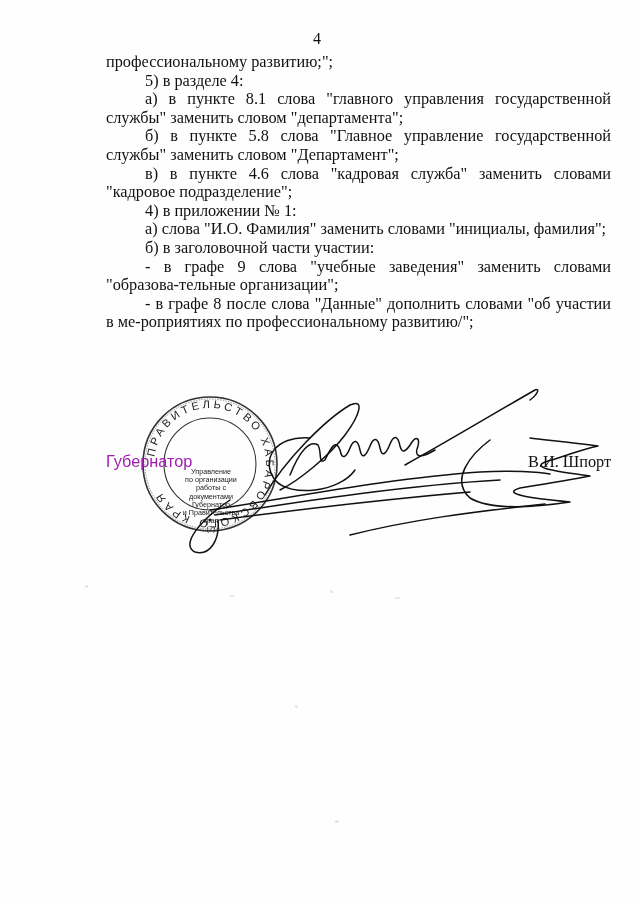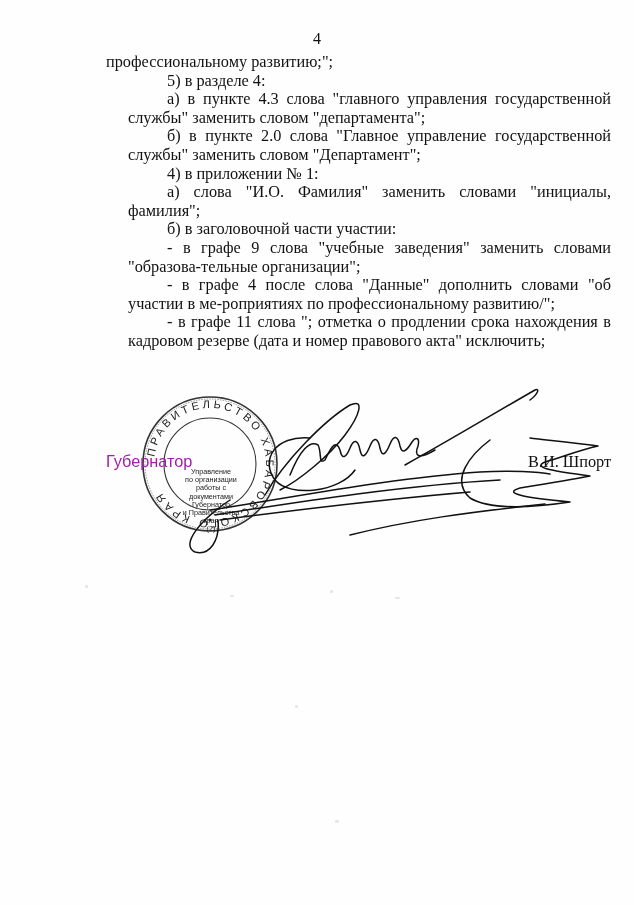--- a/index.html
+++ b/index.html
@@ -7,21 +7,21 @@
   .page { position: absolute; left: 0; top: 0; width: 634px; height: 905px; background: #fefefe; }
   .page-number {
     position: absolute; left: 0; width: 634px; top: 30px; text-align: center;
     font-family: "Liberation Serif", "DejaVu Serif", serif; font-size: 16px; color: #111;
   }
   .body-text {
     position: absolute; left: 106px; top: 53px; width: 505px;
     font-family: "Liberation Serif", "DejaVu Serif", serif; font-size: 16.3px; line-height: 18.6px; color: #111;
   }
   .para { margin: 0; text-align: justify; text-align-last: left; }
-  .para.indent { text-indent: 39px; margin-left: 22px; }
+  .para.indent { text-indent: 39px; }
   .signer-title {
     position: absolute; left: 106px; top: 452px;
     font-family: Liberation Sans, sans-serif; font-size: 16.3px; color: #a21caf;
   }
   .signer-name {
     position: absolute; left: 528px; top: 452px;
     font-family: "Liberation Serif", "DejaVu Serif", serif; font-size: 16.3px; color: #111;
   }
   .stamp { position: absolute; left: 140px; top: 394px; width: 140px; height: 140px; }
   .stamp-inner-text {
@@ -34,28 +34,28 @@
 </head>
 <body>
 
 <div class="page">
 
   <div class="page-number">4</div>
 
   <div class="body-text">
     <p class="para">профессиональному развитию;";</p>
     <p class="para indent">5) в разделе 4:</p>
-    <p class="para indent">а) в пункте 4.3 слова "главного управления государственной службы" заменить словом "департамента";</p>
-    <p class="para indent">б) в пункте 2.0 слова "Главное управление государственной службы" заменить словом "Департамент";</p>
+    <p class="para indent">а) в пункте 8.1 слова "главного управления государственной службы" заменить словом "департамента";</p>
+    <p class="para indent">б) в пункте 5.8 слова "Главное управление государственной службы" заменить словом "Департамент";</p>
+    <p class="para indent">в) в пункте 4.6 слова "кадровая служба" заменить словами "кадровое подразделение";</p>
     <p class="para indent">4) в приложении № 1:</p>
     <p class="para indent">а) слова "И.О. Фамилия" заменить словами "инициалы, фамилия";</p>
     <p class="para indent">б) в заголовочной части участии:</p>
     <p class="para indent">- в графе 9 слова "учебные заведения" заменить словами "образова-тельные организации";</p>
-    <p class="para indent">- в графе 4 после слова "Данные" дополнить словами "об участии в ме-роприятиях по профессиональному развитию/";</p>
-    <p class="para indent">- в графе 11 слова "; отметка о продлении срока нахождения в кадровом резерве (дата и номер правового акта" исключить;</p>
+    <p class="para indent">- в графе 8 после слова "Данные" дополнить словами "об участии в ме-роприятиях по профессиональному развитию/";</p>
   </div>
 
   <div class="stamp">
     <svg width="140" height="140" viewBox="0 0 140 140">
       <defs>
         <path id="stampArc" d="M 70 70 m -56 0 a 56 56 0 1 1 112 0 a 56 56 0 1 1 -112 0"></path>
       </defs>
       <circle cx="70" cy="70" r="67" fill="none" stroke="#333" stroke-width="1.6"></circle>
       <circle cx="70" cy="70" r="65" fill="none" stroke="#555" stroke-width="0.6" stroke-dasharray="1.5 1.2"></circle>
       <circle cx="70" cy="70" r="46" fill="none" stroke="#333" stroke-width="1.1"></circle>

